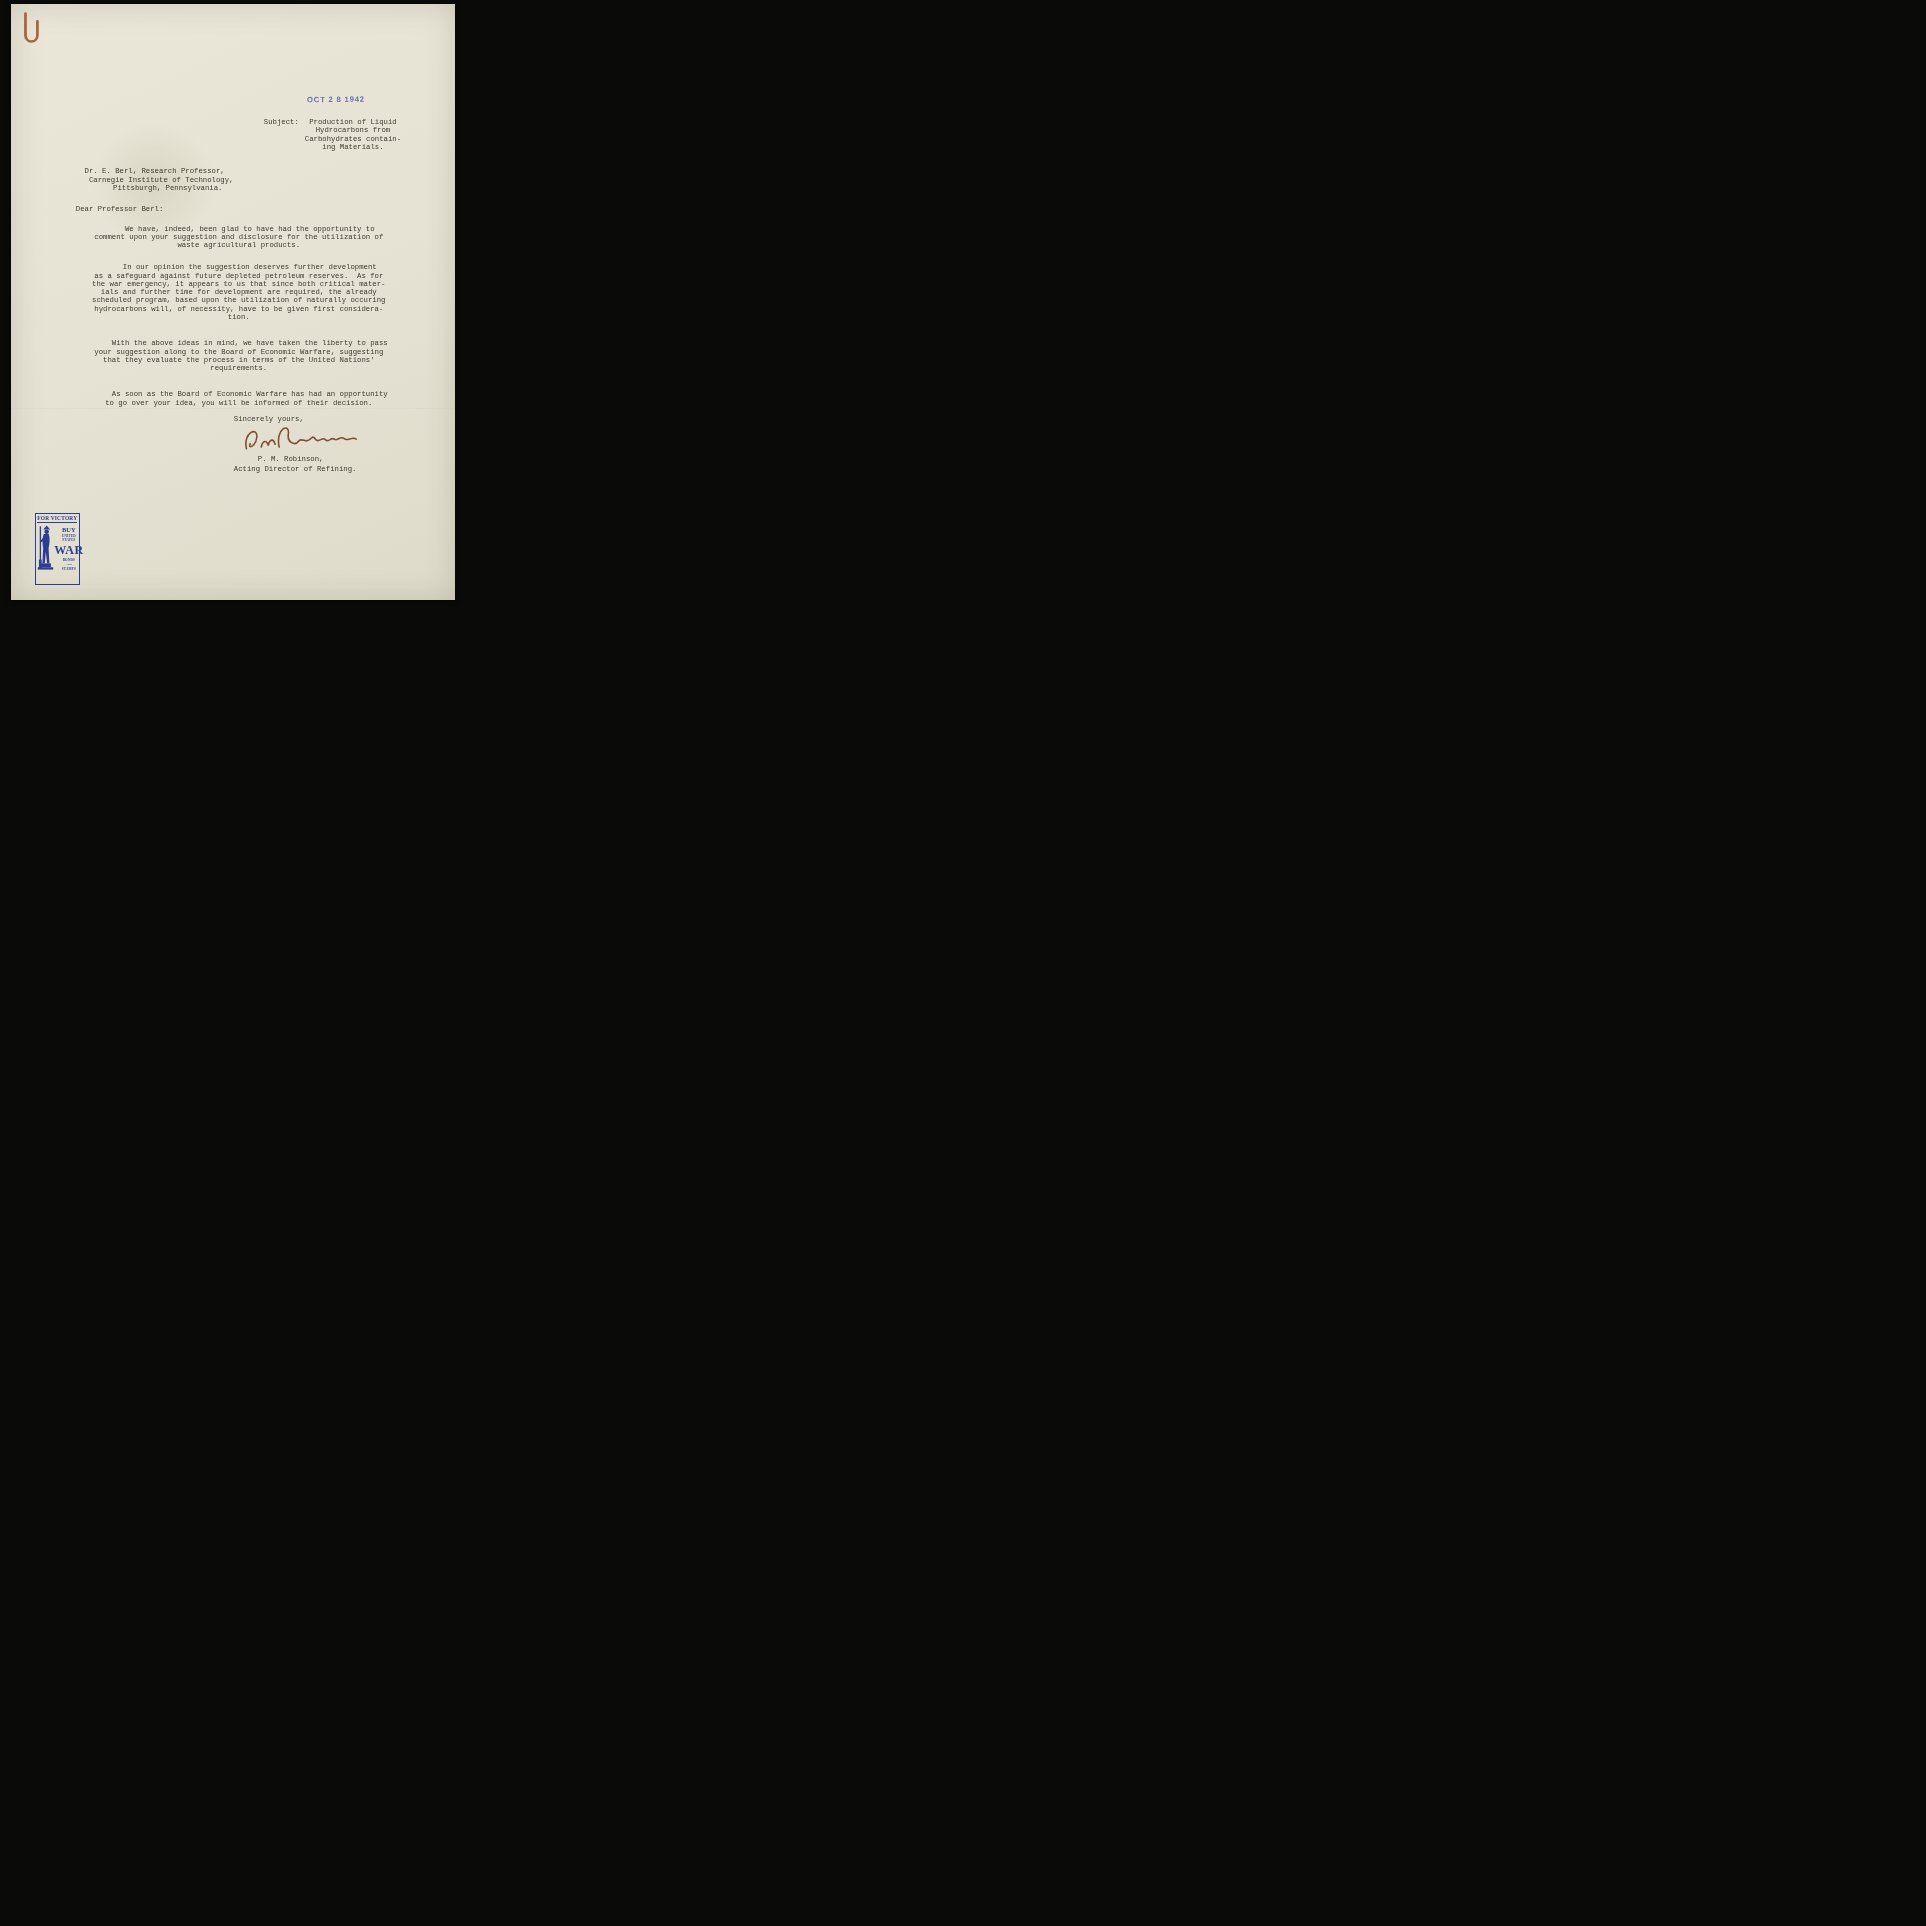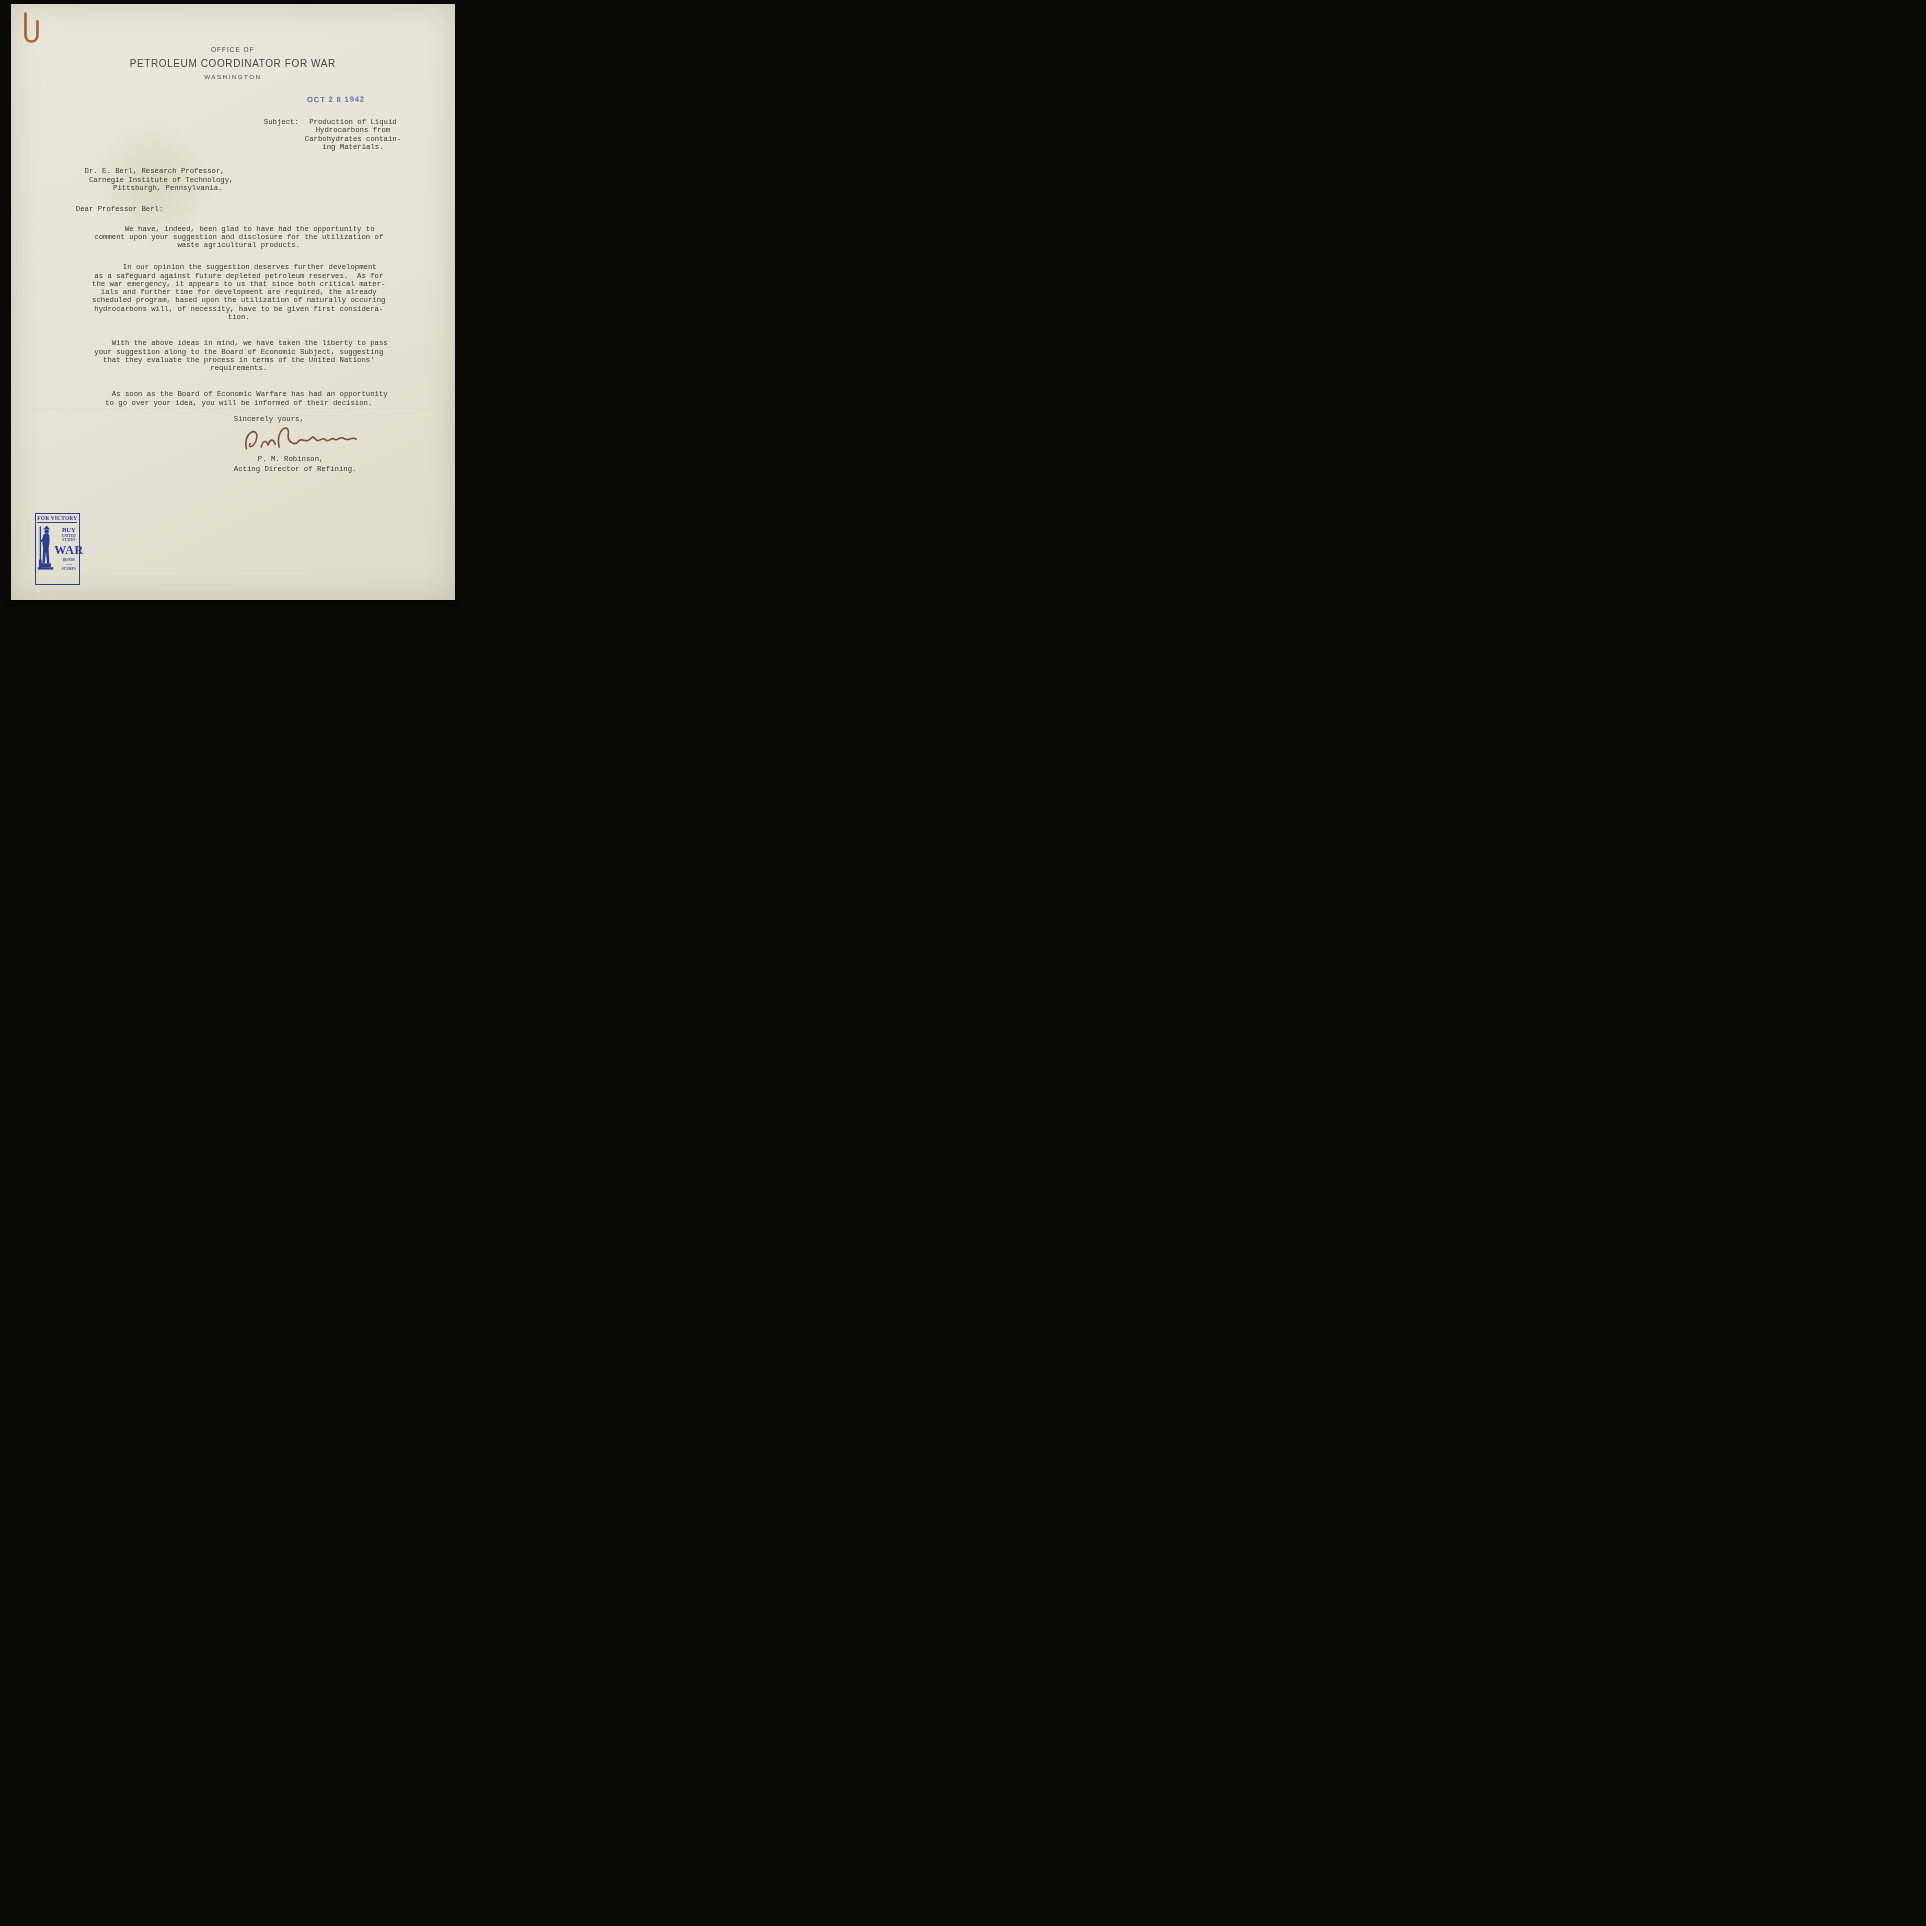--- a/index.html
+++ b/index.html
@@ -89,25 +89,20 @@
 
 <div class="paper">
 
   <div class="watermark"></div>
   <div class="fold-line"></div>
 
   <svg class="u-mark" viewBox="0 0 48 100">
     <path d="M9 6 L9 62 C9 84 40 84 40 62 L40 26" fill="none" stroke="#a04a1d" stroke-width="7" stroke-linecap="round" opacity="0.85"></path>
   </svg>
 
-  <header class="letterhead">
-    <div class="lh1">OFFICE OF</div>
-    <div class="lh2">PETROLEUM COORDINATOR FOR WAR</div>
-    <div class="lh3">WASHINGTON</div>
-  </header>
 
   <div class="date-stamp">OCT 2 8 1942</div>
 
   <div class="subject">
     <div class="subject-label mono">Subject:</div>
     <div class="subject-text mono pre">Production of Liquid
 Hydrocarbons from
 Carbohydrates contain-
 ing Materials.</div>
   </div>
@@ -123,21 +118,21 @@
 comment upon your suggestion and disclosure for the utilization of
 waste agricultural products.</div>
     <div class="para mono pre">     In our opinion the suggestion deserves further development
 as a safeguard against future depleted petroleum reserves.  As for
 the war emergency, it appears to us that since both critical mater-
 ials and further time for development are required, the already
 scheduled program, based upon the utilization of naturally occuring
 hydrocarbons will, of necessity, have to be given first considera-
 tion.</div>
     <div class="para mono pre">     With the above ideas in mind, we have taken the liberty to pass
-your suggestion along to the Board of Economic Subject, suggesting
+your suggestion along to the Board of Economic Warfare, suggesting
 that they evaluate the process in terms of the United Nations'
 requirements.</div>
     <div class="para mono pre">     As soon as the Board of Economic Warfare has had an opportunity
 to go over your idea, you will be informed of their decision.</div>
   </div>
 
   <div class="closing mono">Sincerely yours,</div>
 
   <svg class="signature" viewBox="0 0 240 70" aria-label="PmRobinson">
     <path d="M10 52 C4 18 36 8 32 30 C29 48 12 54 18 42

